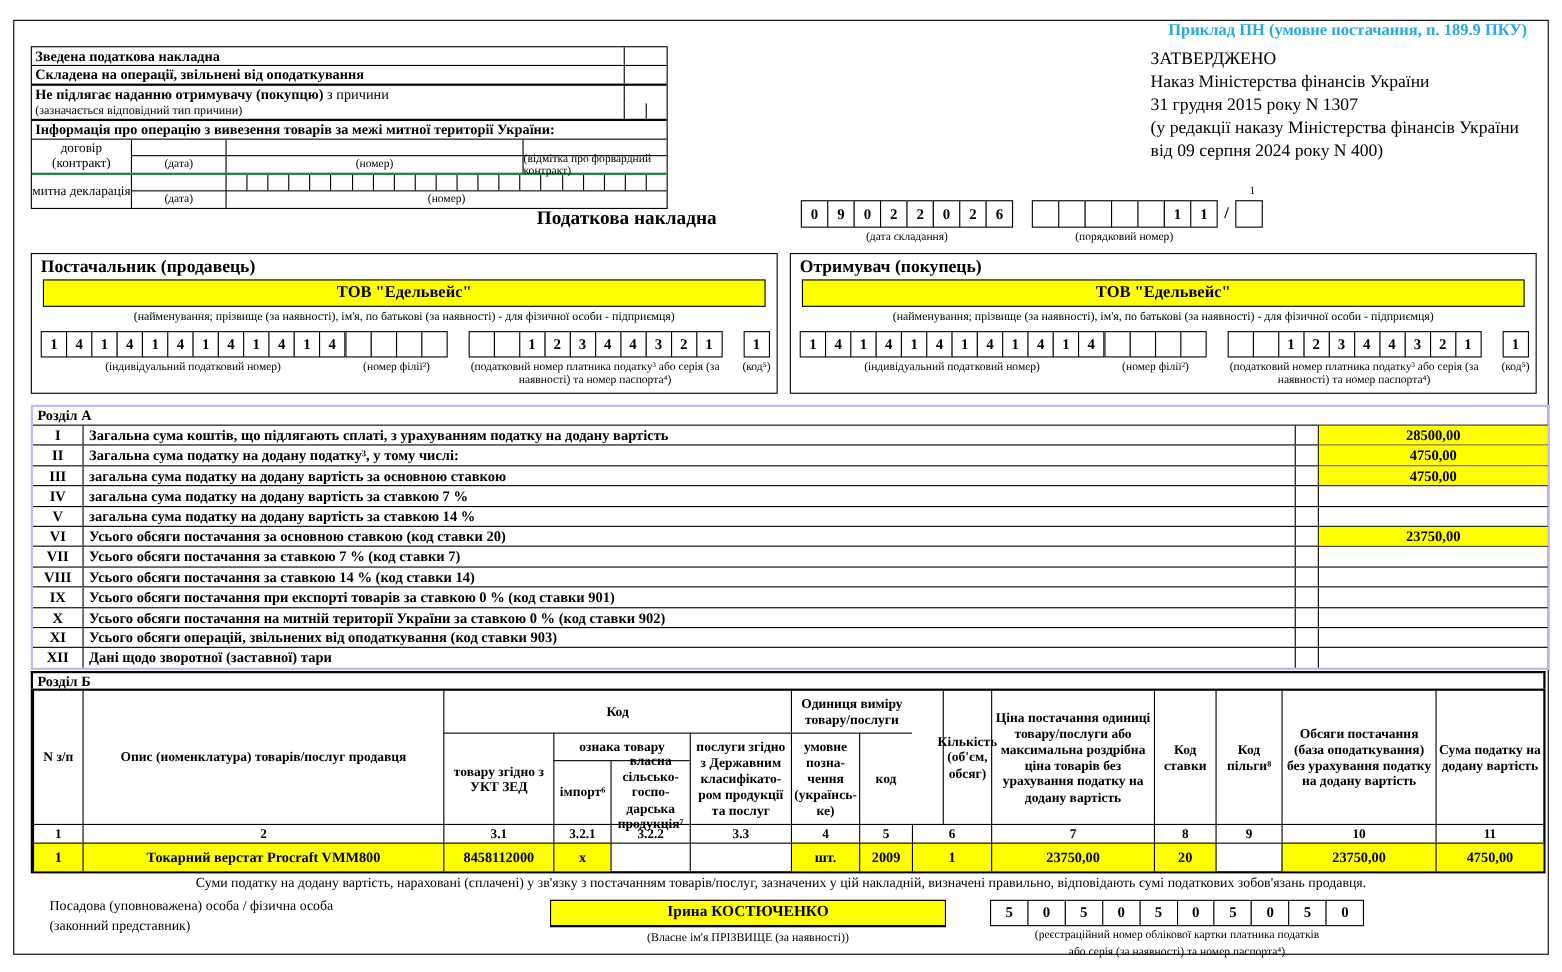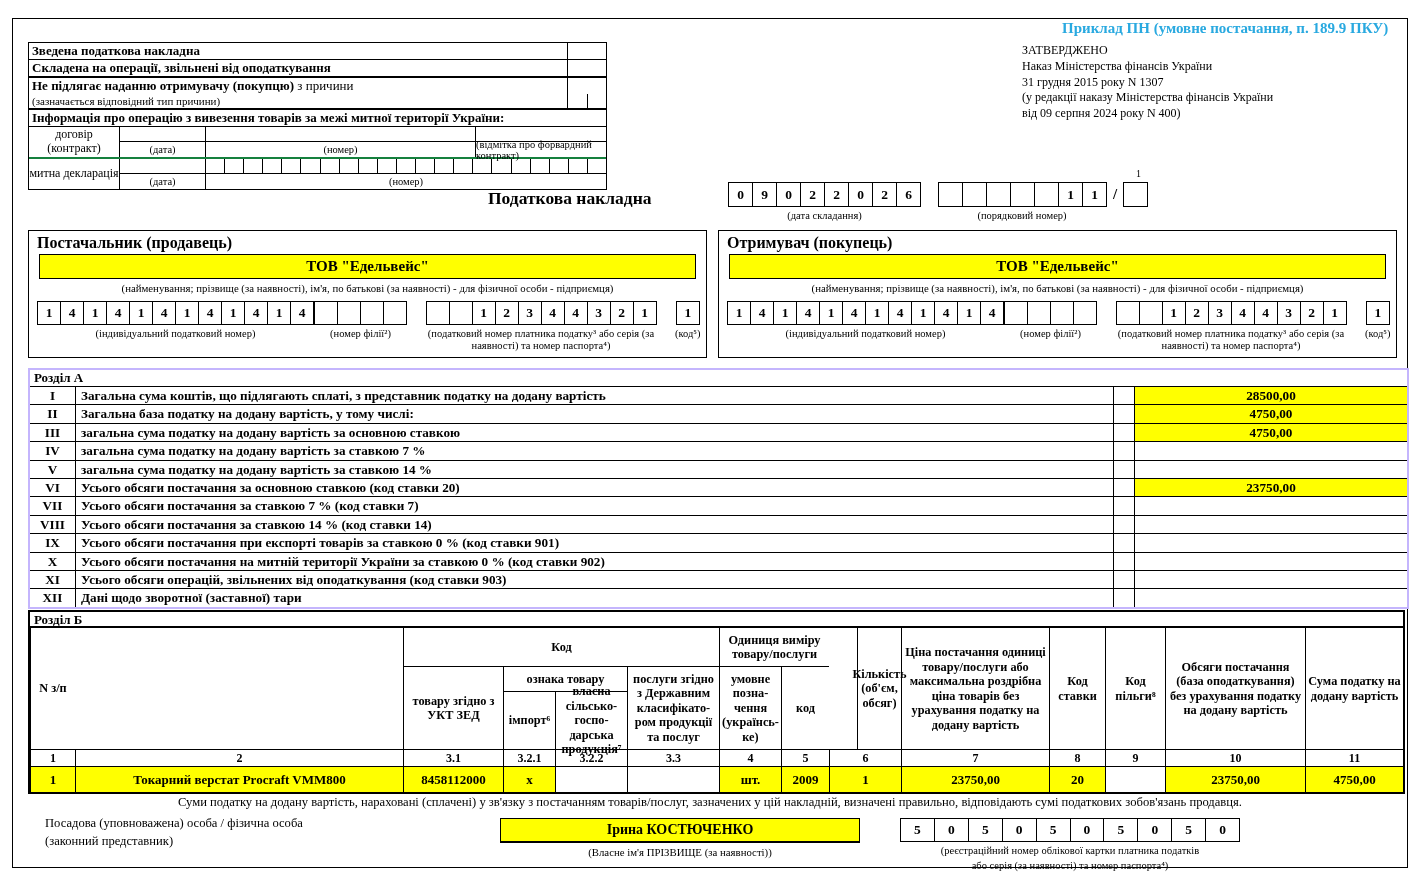--- a/index.html
+++ b/index.html
@@ -25,21 +25,21 @@
   .frow > div{border-left:1px solid #000;}
   .frow > div:first-child{border-left:none;}
   .frow.caps > div{display:flex;align-items:center;justify-content:center;font-size:10.5px;}
   .frow.toprow > div{border-bottom:1px solid #000;}
   .mcells{flex:1;display:flex;}
   .mcells .mc{flex:1;border-left:1px solid #000;}
   .mcells .mc:first-child{border-left:none;}
   
   .righthead{position:absolute;left:1018px;top:20px;width:384px;}
   .bluet{color:#29a9e0;font-weight:bold;font-size:15px;margin-bottom:6px;margin-left:44px;}
-  .approved{font-size:12px;line-height:1.32;margin-left:4px;}
+  .approved{font-size:16px;line-height:1.32;margin-left:28px;}
   
   .titlemain{position:absolute;left:488px;top:188px;font-size:17.5px;font-weight:bold;}
   .cellrow{display:flex;}
   .cell{width:22px;height:22px;border:1px solid #000;margin-left:-1px;display:flex;align-items:center;justify-content:center;
         font-weight:bold;font-size:13.5px;background:#fff;}
   .cell:first-child{margin-left:0;}
   .dcell .cell{width:23px;height:23px;}
   .slash{font-size:15px;font-weight:bold;margin:0 6px;align-self:center;}
   .supnote{position:absolute;font-size:10px;}
   
@@ -53,21 +53,21 @@
   .cgroup .cap{margin-top:3px;}
   .taxcap{width:268px;}
   
   .secA{position:absolute;left:28px;top:368px;width:1377px;border:2px solid #c4b5fd;}
   .secA .stitle{font-weight:bold;font-size:13px;padding:0 4px;border-bottom:1px solid #000;height:16px;line-height:16px;}
   .arow{display:flex;border-bottom:1px solid #000;height:17.4px;font-size:13.2px;font-weight:bold;}
   .arow:last-child{border-bottom:none;}
   .anum{width:45px;border-right:1px solid #000;text-align:center;line-height:17.4px;}
   .atext{flex:1;padding-left:5px;line-height:17.4px;white-space:nowrap;overflow:hidden;}
   .asp{width:20px;border-left:1px solid #000;border-right:1px solid #000;}
-  .aval{width:272px;text-align:center;line-height:17.4px;font-size:13.2px;}
+  .aval{width:208px;text-align:center;line-height:17.4px;font-size:13.2px;}
   
   .secBlab{position:absolute;left:28px;top:610px;width:1377px;height:16px;border:2px solid #000;border-bottom:none;
            font-weight:bold;font-size:13px;line-height:15px;padding-left:4px;box-sizing:border-box;}
   .btable{position:absolute;left:28px;top:626px;width:1377px;border:2px solid #000;
           display:grid;box-sizing:border-box;
           grid-template-columns:45px 328px 100px 52px 72px 92px 62px 48px 72px 148px 56px 60px 140px 1fr;
           grid-template-rows:38px 25px 58px 17px 26px;}
   .bh{border-left:1px solid #000;border-top:1px solid #000;display:flex;align-items:center;justify-content:center;
       text-align:center;font-weight:bold;font-size:12.3px;line-height:1.18;padding:1px 2px;box-sizing:border-box;}
   .btable > .bh:nth-child(1),.btable .r1c1{border-top:none;}
@@ -324,27 +324,27 @@
         <div class="cap">(код⁵)</div>
       </div>
     </div>
   </div>
 
   <div class="secA">
     <div class="stitle">Розділ А</div>
     <div>
         <div class="arow">
           <div class="anum">I</div>
-          <div class="atext">Загальна сума коштів, що підлягають сплаті, з представник податку на додану вартість</div>
+          <div class="atext">Загальна сума коштів, що підлягають сплаті, з урахуванням податку на додану вартість</div>
           <div class="asp"></div>
           <div class="aval y">28500,00</div>
         </div>
         <div class="arow">
           <div class="anum">II</div>
-          <div class="atext">Загальна база податку на додану вартість, у тому числі:</div>
+          <div class="atext">Загальна сума податку на додану податку³, у тому числі:</div>
           <div class="asp"></div>
           <div class="aval y">4750,00</div>
         </div>
         <div class="arow">
           <div class="anum">III</div>
           <div class="atext">загальна сума податку на додану вартість за основною ставкою</div>
           <div class="asp"></div>
           <div class="aval y">4750,00</div>
         </div>
         <div class="arow">
@@ -400,20 +400,21 @@
           <div class="atext">Дані щодо зворотної (заставної) тари</div>
           <div class="asp"></div>
           <div class="aval"></div>
         </div>
       </div>
   </div>
 
   <div class="secBlab">Розділ Б</div>
   <div class="btable">
     <div class="bh r1c1" style="grid-area:1/1/4/2;">N з/п</div>
+    <div class="bh r1c1" style="grid-area:1/2/4/3;">Опис (номенклатура) товарів/послуг продавця</div>
     <div class="bh r1c1" style="grid-area:1/3/2/7;">Код</div>
     <div class="bh" style="grid-area:2/3/4/4;">товару згідно з УКТ ЗЕД</div>
     <div class="bh" style="grid-area:2/4/3/6;">ознака товару</div>
     <div class="bh" style="grid-area:3/4/4/5;">імпорт⁶</div>
     <div class="bh" style="grid-area:3/5/4/6;">власна сільсько-госпо-дарська продукція⁷</div>
     <div class="bh" style="grid-area:2/6/4/7;">послуги згідно з Державним класифікато-ром продукції та послуг</div>
     <div class="bh r1c1" style="grid-area:1/7/2/9;">Одиниця виміру товару/послуги</div>
     <div class="bh" style="grid-area:2/7/4/8;">умовне позна-чення (українсь-ке)</div>
     <div class="bh" style="grid-area:2/8/4/9;">код</div>
     <div class="bh r1c1" style="grid-area:1/9/4/10;margin-left:28px;">Кількість (об'єм, обсяг)</div>

